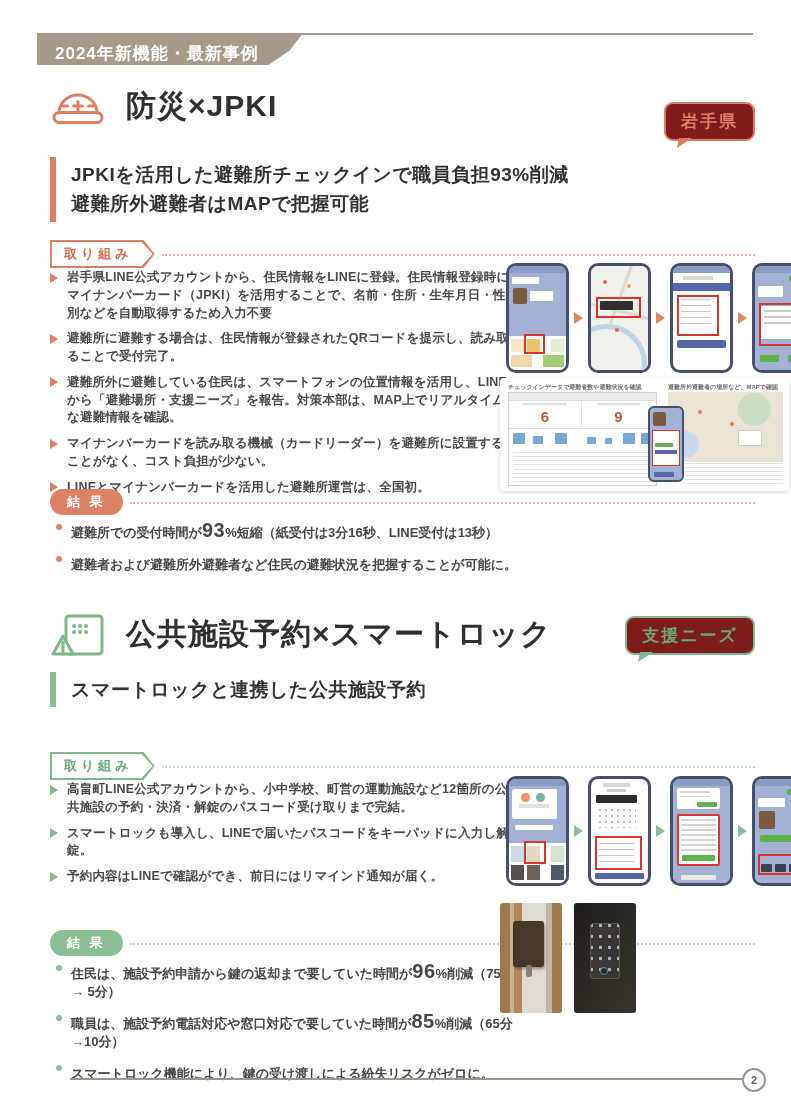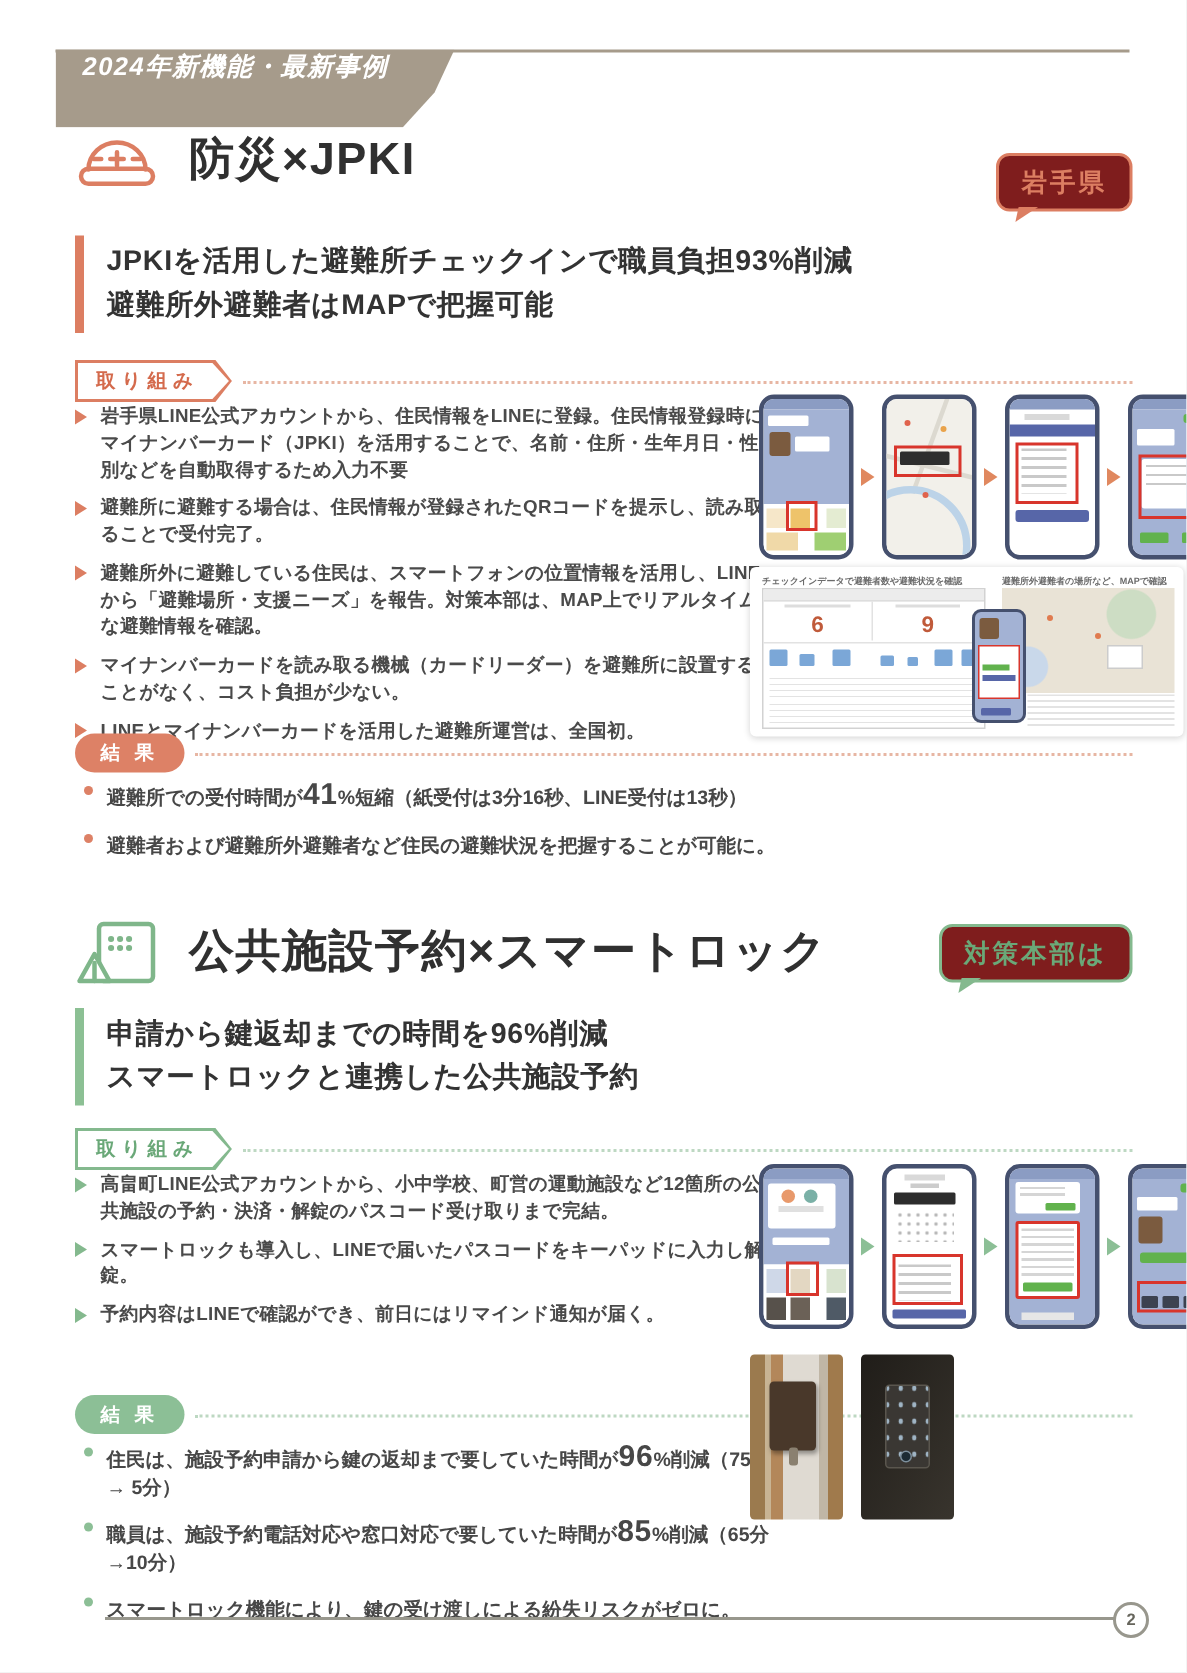--- a/index.html
+++ b/index.html
@@ -3,24 +3,24 @@
 <meta charset="utf-8">
 <style>
   html,body{margin:0;padding:0;background:#e9e9e9;}
   .page{position:relative;width:791px;height:1115px;background:#ffffff;margin:0 auto;
         font-family:"Liberation Sans","DejaVu Sans",sans-serif;color:#3f3f3f;overflow:hidden;}
   .abs{position:absolute;}
 
   
   .hdr{position:absolute;left:37px;right:36px;top:33px;height:42px;}
   .hdr-line{position:absolute;left:0;right:2px;top:0;height:2px;background:#a69b8b;}
-  .hdr-tag{position:absolute;left:0;top:0;width:266px;height:52px;background:#a69b8b;color:#fff;
-           font-size:17px;font-weight:bold;letter-spacing:1px;display:flex;align-items:flex-start;
+  .hdr-tag{position:absolute;left:0;top:0;width:266px;height:32px;background:#a69b8b;color:#fff;
+           font-size:17px;font-weight:bold;letter-spacing:1px;display:flex;align-items:flex-end;
            padding-left:18px;box-sizing:border-box;
-           clip-path:polygon(0 0,100% 0,95% 55%,87% 100%,0 100%);font-style:italic;}
+           clip-path:polygon(0 0,100% 0,95% 55%,87% 100%,0 100%);}
   .brand{position:absolute;right:0;top:6px;display:flex;align-items:center;gap:8px;
          color:#2f2d28;font-size:21px;font-weight:bold;letter-spacing:.5px;}
 
   
   .sec-head{position:absolute;left:50px;display:flex;align-items:center;gap:20px;}
   .sec-title{margin:0;font-size:30px;font-weight:800;color:#303030;letter-spacing:1px;}
   .badge{position:absolute;right:36px;background:#7f1d1d;border-radius:9px;padding:6px 15px;
          font-size:17px;font-weight:bold;letter-spacing:2px;}
   .badge::after{content:"";position:absolute;left:12px;bottom:-9px;width:0;height:0;
                 border-top:10px solid;border-right:13px solid transparent;transform:skewX(-12deg);}
@@ -138,21 +138,21 @@
       <li class="bitem"><span>LINEとマイナンバーカードを活用した避難所運営は、全国初。</span></li>
     </ul>
 
     <div class="tag-row" style="top:489px;">
       <span class="res-tag r1">結 果</span>
       <span class="dots d1"></span>
     </div>
 
     <ul class="rlist" style="top:519px;">
       <li class="ritem">
-        <span>避難所での受付時間が</span><span class="rbig">41</span><span>%短縮（紙受付は3分16秒、LINE受付は13秒）</span>
+        <span>避難所での受付時間が</span><span class="rbig">93</span><span>%短縮（紙受付は3分16秒、LINE受付は13秒）</span>
       </li>
       <li class="ritem">
         <span>避難者および避難所外避難者など住民の避難状況を把握することが可能に。</span><span class="rbig"></span><span></span>
       </li>
     </ul>
 
     <div class="shots" style="left:506px;top:263px;">
       <div class="phone">
         <div class="a" style="left:0;right:0;top:0;height:7px;background:#8b9cc3;"></div>
         <div class="a" style="left:0;right:0;top:7px;bottom:34px;background:#a3b2d4;"></div>
@@ -252,25 +252,24 @@
         <svg width="56" height="52" viewBox="0 0 56 52" fill="none" stroke="#7fb68a" stroke-width="3" stroke-linecap="round" stroke-linejoin="round">
           <rect x="16" y="8" width="36" height="38" rx="3"></rect>
           <path d="M24 18 h.1 M30 18 h.1 M36 18 h.1 M24 24 h.1 M30 24 h.1 M36 24 h.1" stroke-width="4"></path>
           <path d="M3 46 L13 28 L23 46 Z" fill="#fff"></path>
           <path d="M13 34 v12"></path>
         </svg>
       </span>
       <h2 class="sec-title">公共施設予約×スマートロック</h2>
     </div>
     <div class="badge b2" style="top:616px;">
-      <span>対策本部は</span>
+      <span>支援ニーズ</span>
     </div>
 
     <div class="headline h2" style="top:672px;">
-      <div>申請から鍵返却までの時間を96%削減</div>
       <div>スマートロックと連携した公共施設予約</div>
     </div>
 
     <div class="tag-row" style="top:752px;">
       <span class="tk t2">
         <span class="tk-in">取り組み</span>
       </span>
       <span class="dots d2"></span>
     </div>
 

